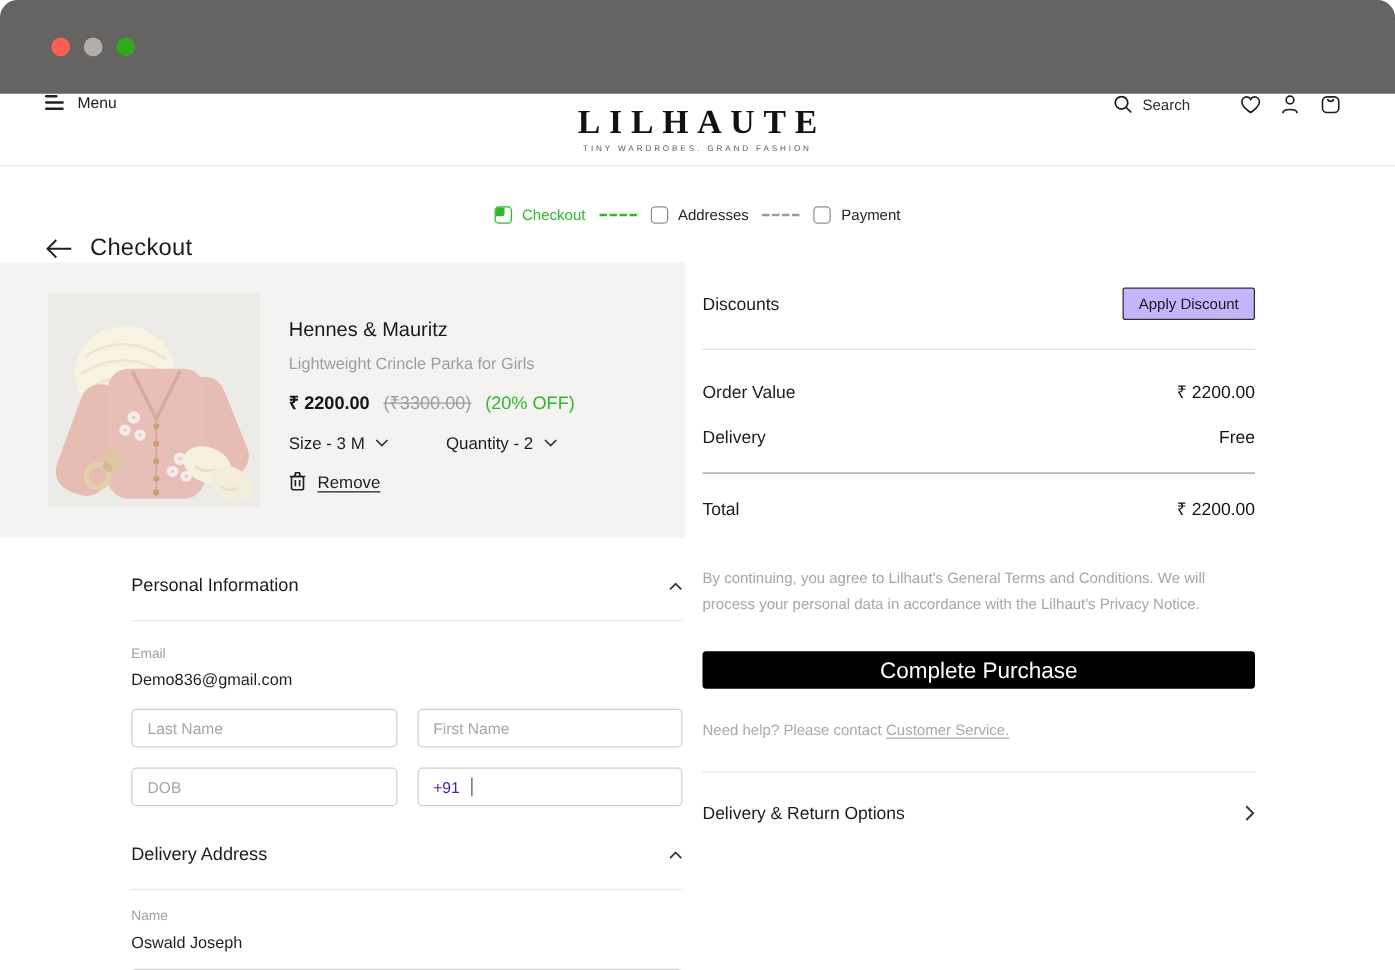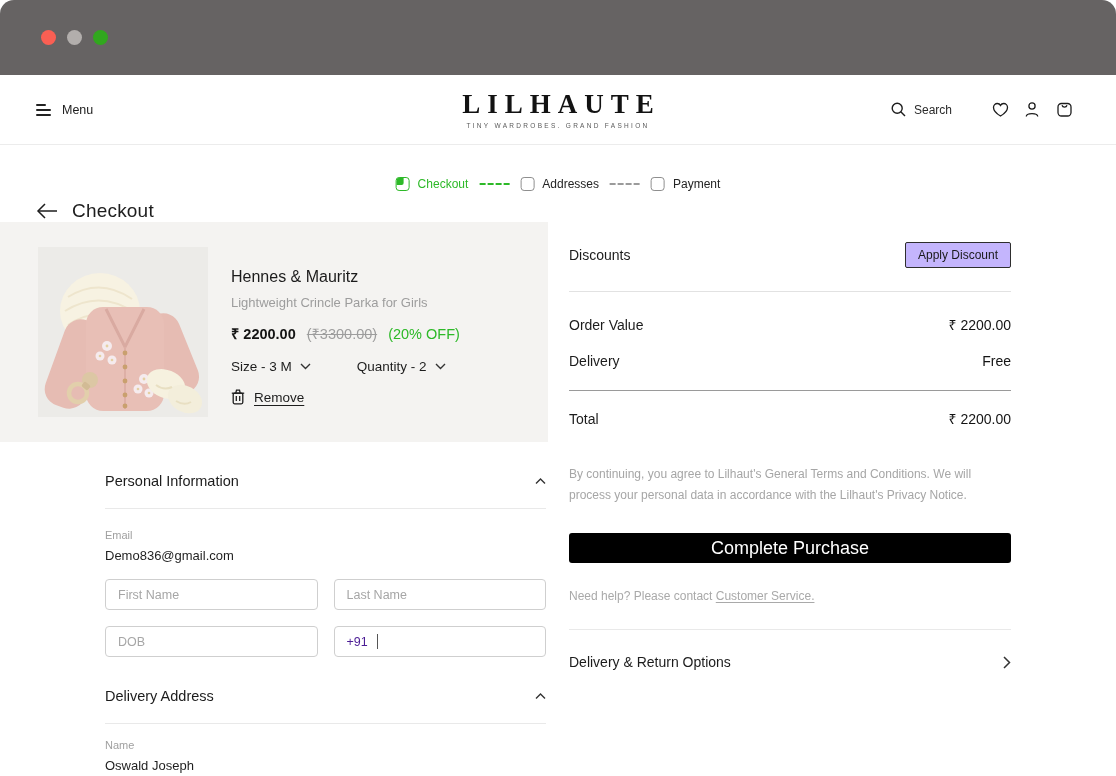--- a/index.html
+++ b/index.html
@@ -16,22 +16,22 @@
   .titlebar {
     height: 75px; background: #666363;
     display: flex; align-items: center; padding-left: 41px; gap: 11px;
   }
   .tl { width: 15px; height: 15px; border-radius: 50%; }
   .tl.red   { background: #fa5f53; }
   .tl.gray  { background: #b2aeac; }
   .tl.green { background: #31a71e; }
   
   .header {
-    height: 70px; border-bottom: 1px solid #ececec;
-    display: flex; align-items: center; padding: 0 36px; position: relative;
+    height: 58px; border-bottom: 1px solid #ececec;
+    display: flex; align-items: flex-start; padding: 0 36px; position: relative;
   }
   .menu-btn { display: flex; align-items: center; gap: 11px; cursor: pointer; }
   .burger { width: 15px; display: flex; flex-direction: column; gap: 3px; }
   .burger i { display: block; height: 2px; background: #222; border-radius: 1px; }
   .burger i:nth-child(1){ width: 10px; }
   .burger i:nth-child(2){ width: 15px; }
   .burger i:nth-child(3){ width: 15px; }
   .menu-label { font-size: 12.5px; color: #1c1c1c; }
   .logo-block {
     position: absolute; left: 50%; top: 50%; transform: translate(-50%,-50%);
@@ -111,21 +111,21 @@
   .phone-input {
     width: 212.5px; height: 31px; border: 1px solid #cfcfcf; border-radius: 4px;
     padding: 0 12px; display: flex; align-items: center; background: #fff; cursor: text;
   }
   .phone-prefix { font-size: 12.5px; color: #4c1d95; }
   .caret { width: 1px; height: 15px; background: #555; margin-left: 9px; }
   .delivery-head { margin-top: 31px; }
   .name-block { margin-top: 15px; }
   .address-input { margin-top: 14px; width: 441px; }
   
-  .right-col { width: 442px; margin-left: 21px; padding-top: 20px; }
+  .right-col { width: 442px; margin-left: 14px; padding-top: 20px; }
   .row-between { display: flex; align-items: center; justify-content: space-between; }
   .summary-label { font-size: 14px; color: #1c1c1c; }
   .summary-value { font-size: 14px; color: #141414; }
   .apply-btn {
     border: 1px solid #2e2e2e; border-radius: 2px; background: #c4b5fd;
     font-size: 12px; padding: 5px 12px; cursor: pointer; color: #1a1a1a;
     font-family: "Liberation Sans", sans-serif;
   }
   .div-light { border-top: 1px solid #e2e2e2; margin-top: 23px; }
   .order-row { margin-top: 23px; }
@@ -323,22 +323,22 @@
             </svg>
         </div>
         <div class="divider"></div>
 
         <div class="email-block">
           <div class="field-label">Email</div>
           <div class="field-value">Demo836@gmail.com</div>
         </div>
 
         <div class="input-row">
+          <input class="text-input" type="text" placeholder="Last Name" style="">
           <input class="text-input" type="text" placeholder="First Name" style="">
-          <input class="text-input" type="text" placeholder="Last Name" style="">
         </div>
         <div class="input-row">
           <input class="text-input" type="text" placeholder="DOB" style="">
           <div class="phone-input">
             <span class="phone-prefix">+91</span>
             <span class="caret"></span>
           </div>
         </div>
 
         <div class="section-head delivery-head">

